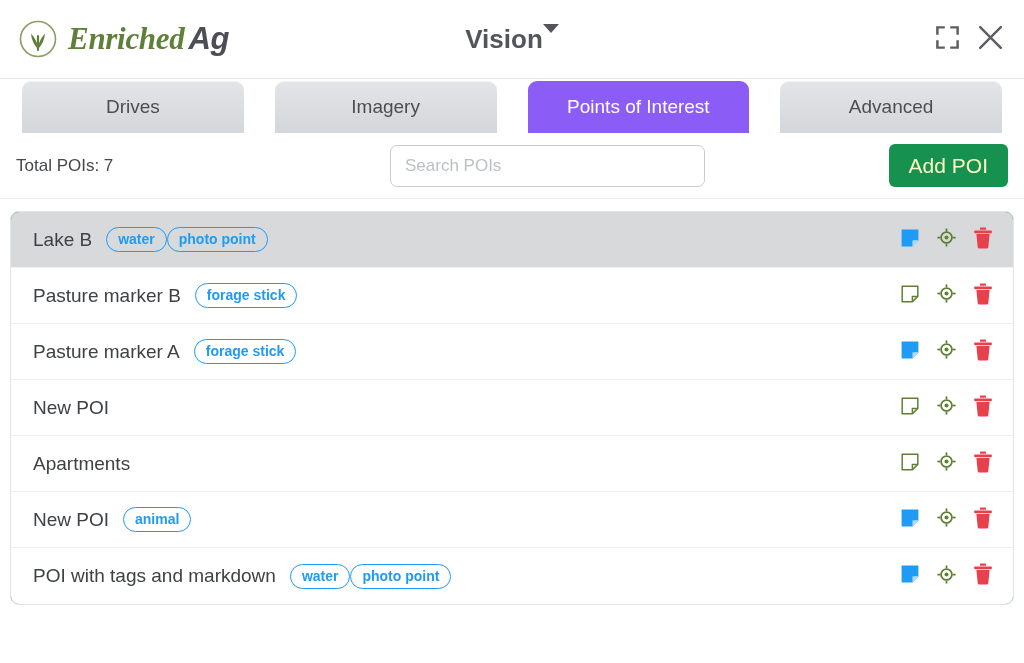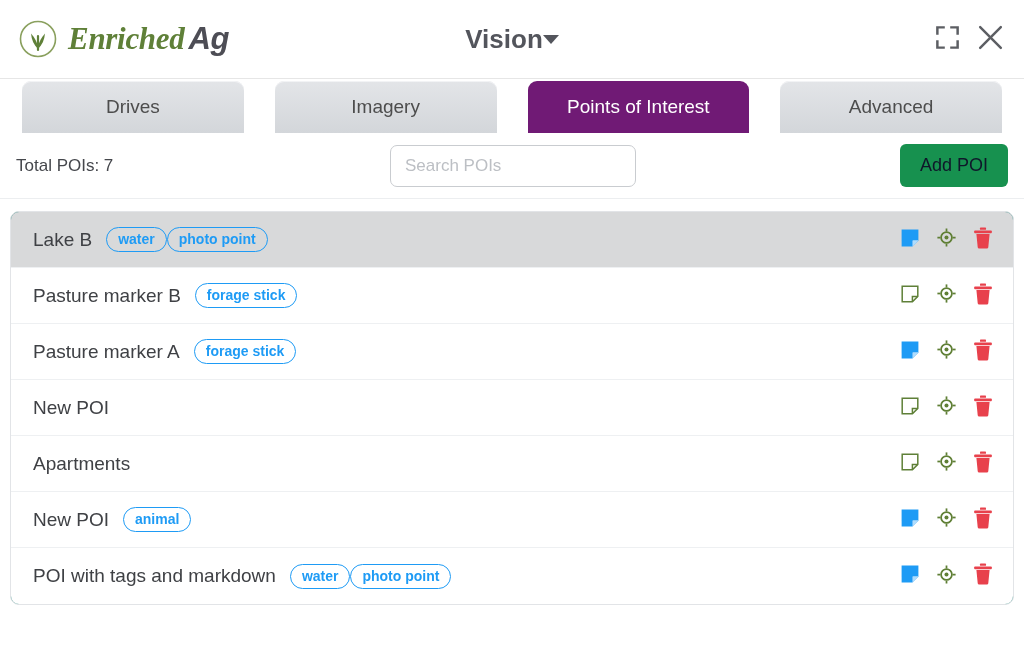--- a/index.html
+++ b/index.html
@@ -42,21 +42,20 @@
     margin-left: 4px;
   }
   .header-title {
     position: absolute;
     left: 0; right: 0;
     text-align: center;
     font-size: 26px;
     font-weight: 700;
     color: #53555c;
     display: flex;
-    align-items: center;
     justify-content: center;
     pointer-events: none;
   }
   .header-title .label { pointer-events: auto; }
   .caret {
     width: 0; height: 0;
     border-left: 8px solid transparent;
     border-right: 8px solid transparent;
     border-top: 9px solid #53555c;
     pointer-events: auto;
@@ -84,66 +83,66 @@
     border-radius: 9px 9px 0 0;
     display: flex; align-items: center; justify-content: center;
     font-size: 19px;
     color: #4d4d4d;
     background: linear-gradient(#e3e5e8, #d3d6da);
     box-shadow: inset 0 1px 0 #f2f3f5;
     cursor: pointer;
     user-select: none;
   }
   .tab.active {
-    background: #701a75;
+    background: #8b5cf6;
     color: #ffffff;
     box-shadow: none;
   }
 
   
   .toolbar {
     height: 66px;
     display: flex; align-items: center;
     padding: 0 16px;
     border-bottom: 1px solid #eceef0;
     position: relative;
   }
   .total-label {
     font-size: 17px;
     color: #45474c;
     white-space: nowrap;
   }
   .search-wrap {
     position: absolute;
     left: 390px;
-    width: 246px;
+    width: 315px;
   }
   .search-input {
     width: 100%;
     height: 42px;
     border: 1px solid #c9ccd0;
     border-radius: 7px;
     padding: 0 14px;
     font-size: 17px;
     color: #6b6d72;
     background: #fff;
     font-family: "Liberation Sans", sans-serif;
     outline: none;
   }
   .search-input::placeholder { color: #bcbfc4; }
   .add-btn {
     position: absolute;
     right: 16px;
     height: 43px;
     padding: 0 20px;
     background: #17914f;
-    color: #0f172a;
+    color: #fef9c3;
     border: none;
     border-radius: 6px;
-    font-size: 18px;
+    font-size: 21px;
     font-family: "Liberation Sans", sans-serif;
     cursor: pointer;
   }
 
   
   .list-card {
     margin: 12px 10px 0 10px;
     border: 1px solid #e2e4e7;
     border-radius: 9px;
     overflow: hidden;

